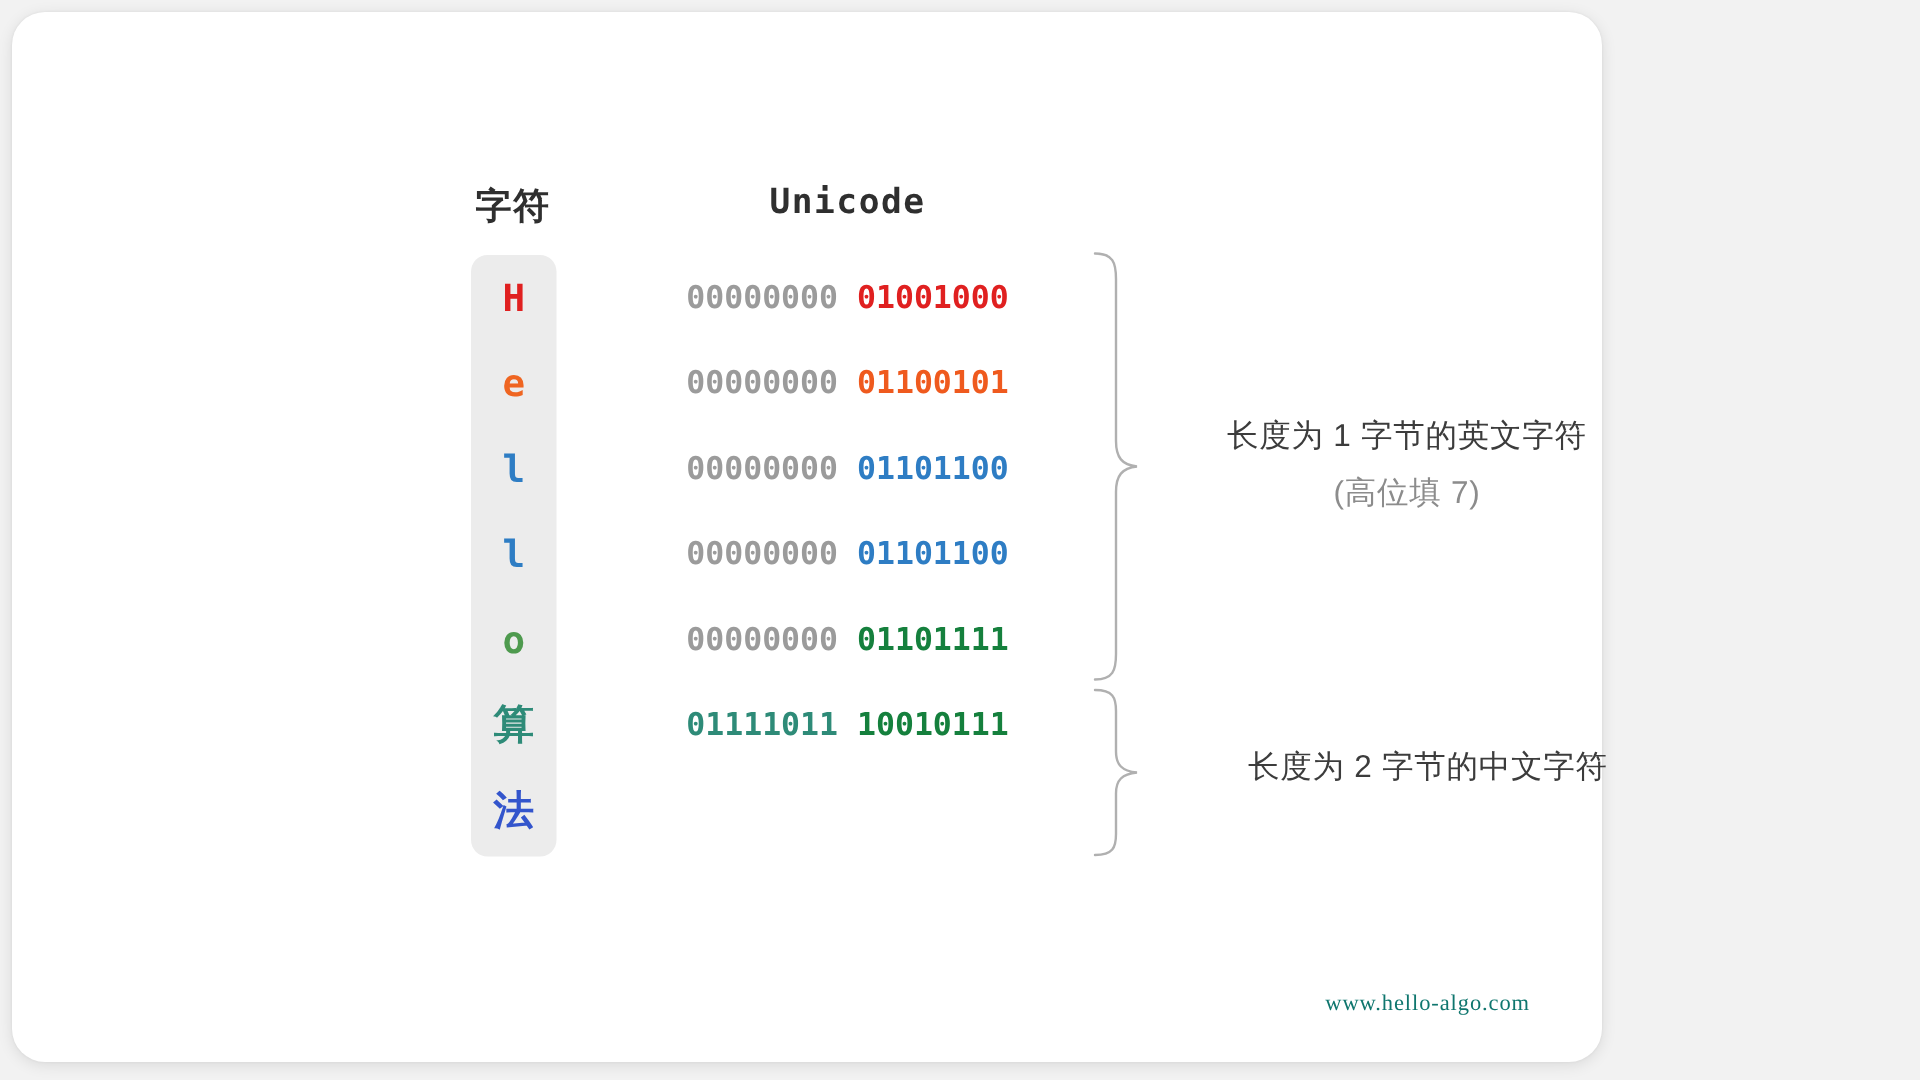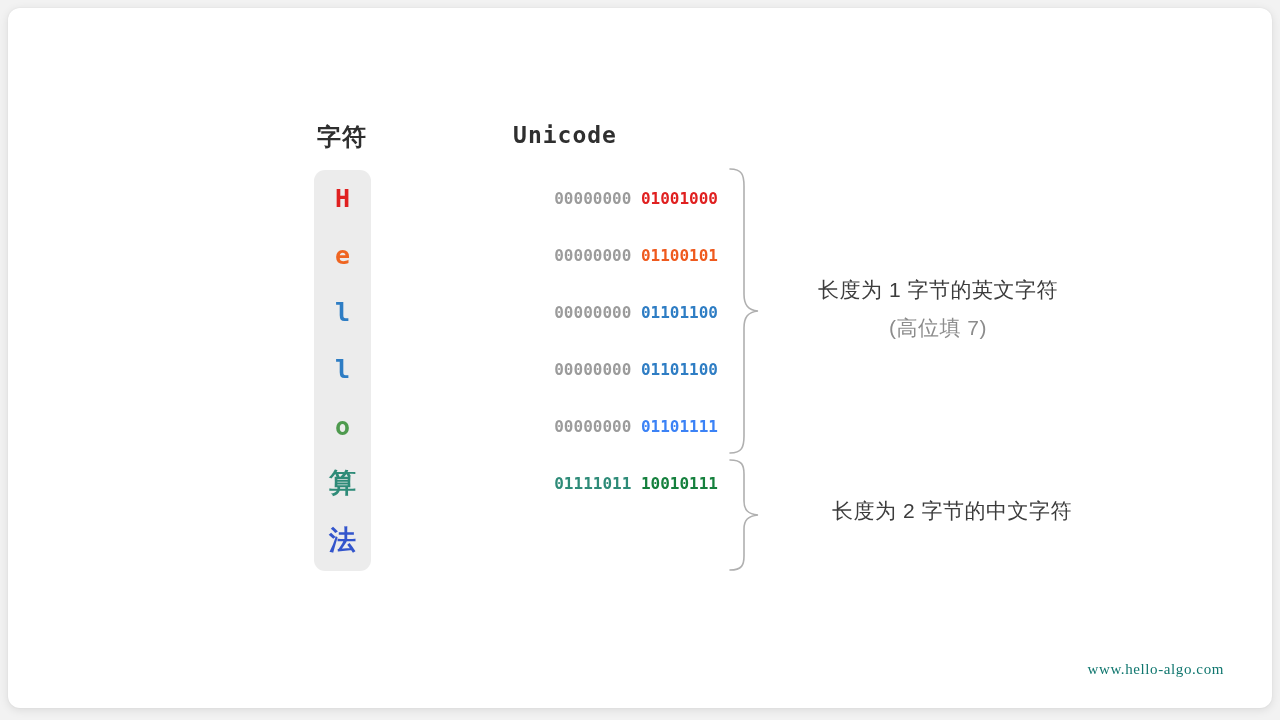--- a/index.html
+++ b/index.html
@@ -18,24 +18,24 @@
     position: relative;
     width: 1280px;
     height: 720px;
     background: #f2f2f2;
   }
 
   #card {
     position: absolute;
     left: 8px;
     top: 8px;
-    width: 1264px;
+    width: 1060px;
     height: 700px;
     background: #ffffff;
-    border-radius: 12px;
+    border-radius: 22px;
     box-shadow: 0 2px 10px rgba(0,0,0,0.10), 0 0 2px rgba(0,0,0,0.06);
   }
 
   
   .hdr-char {
     position: absolute;
     left: 281px;
     top: 113px;
     width: 106px;
     text-align: center;
@@ -94,23 +94,23 @@
     font-family: "Liberation Sans", "DejaVu Sans", sans-serif;
     font-size: 27px;
   }
   .row .bits {
     position: absolute;
     left: 123px;
     top: 0;
     width: 306px;
     height: 57px;
     line-height: 57px;
-    text-align: right;
-    font-family: "DejaVu Sans Mono", "Liberation Mono", monospace;
-    font-size: 16px;
+    text-align: center;
+    font-family: "DejaVu Sans Mono", "Liberation Mono", monospace;
+    font-size: 21px;
     white-space: pre;
   }
   .bits .hi {
     color: #9b9b9b;
     font-weight: bold;
   }
   .bits .lo { font-weight: bold; }
 
   
   .brace {
@@ -171,21 +171,21 @@
         <div class="row" style="top: 276px;">
           <div class="glyph latin" style="color: rgb(46, 125, 196);">l</div>
           <div class="bits"><span class="hi" style="color: rgb(155, 155, 155);">00000000</span><span> </span><span class="lo" style="color: rgb(46, 125, 196);">01101100</span></div>
         </div>
         <div class="row" style="top: 333px;">
           <div class="glyph latin" style="color: rgb(46, 125, 196);">l</div>
           <div class="bits"><span class="hi" style="color: rgb(155, 155, 155);">00000000</span><span> </span><span class="lo" style="color: rgb(46, 125, 196);">01101100</span></div>
         </div>
         <div class="row" style="top: 390px;">
           <div class="glyph latin" style="color: rgb(78, 154, 78);">o</div>
-          <div class="bits"><span class="hi" style="color: rgb(155, 155, 155);">00000000</span><span> </span><span class="lo" style="color: #3b82f6;">01101111</span></div>
+          <div class="bits"><span class="hi" style="color: rgb(155, 155, 155);">00000000</span><span> </span><span class="lo" style="color: #15803d;">01101111</span></div>
         </div>
         <div class="row" style="top: 447px;">
           <div class="glyph cjk" style="color: rgb(46, 139, 120);">算</div>
           <div class="bits"><span class="hi" style="color: rgb(46, 139, 120);">01111011</span><span> </span><span class="lo" style="color: #15803d;">10010111</span></div>
         </div>
         <div class="row" style="top: 504px;">
           <div class="glyph cjk" style="color: rgb(51, 85, 204);">法</div>
         </div>
       </div>
 

